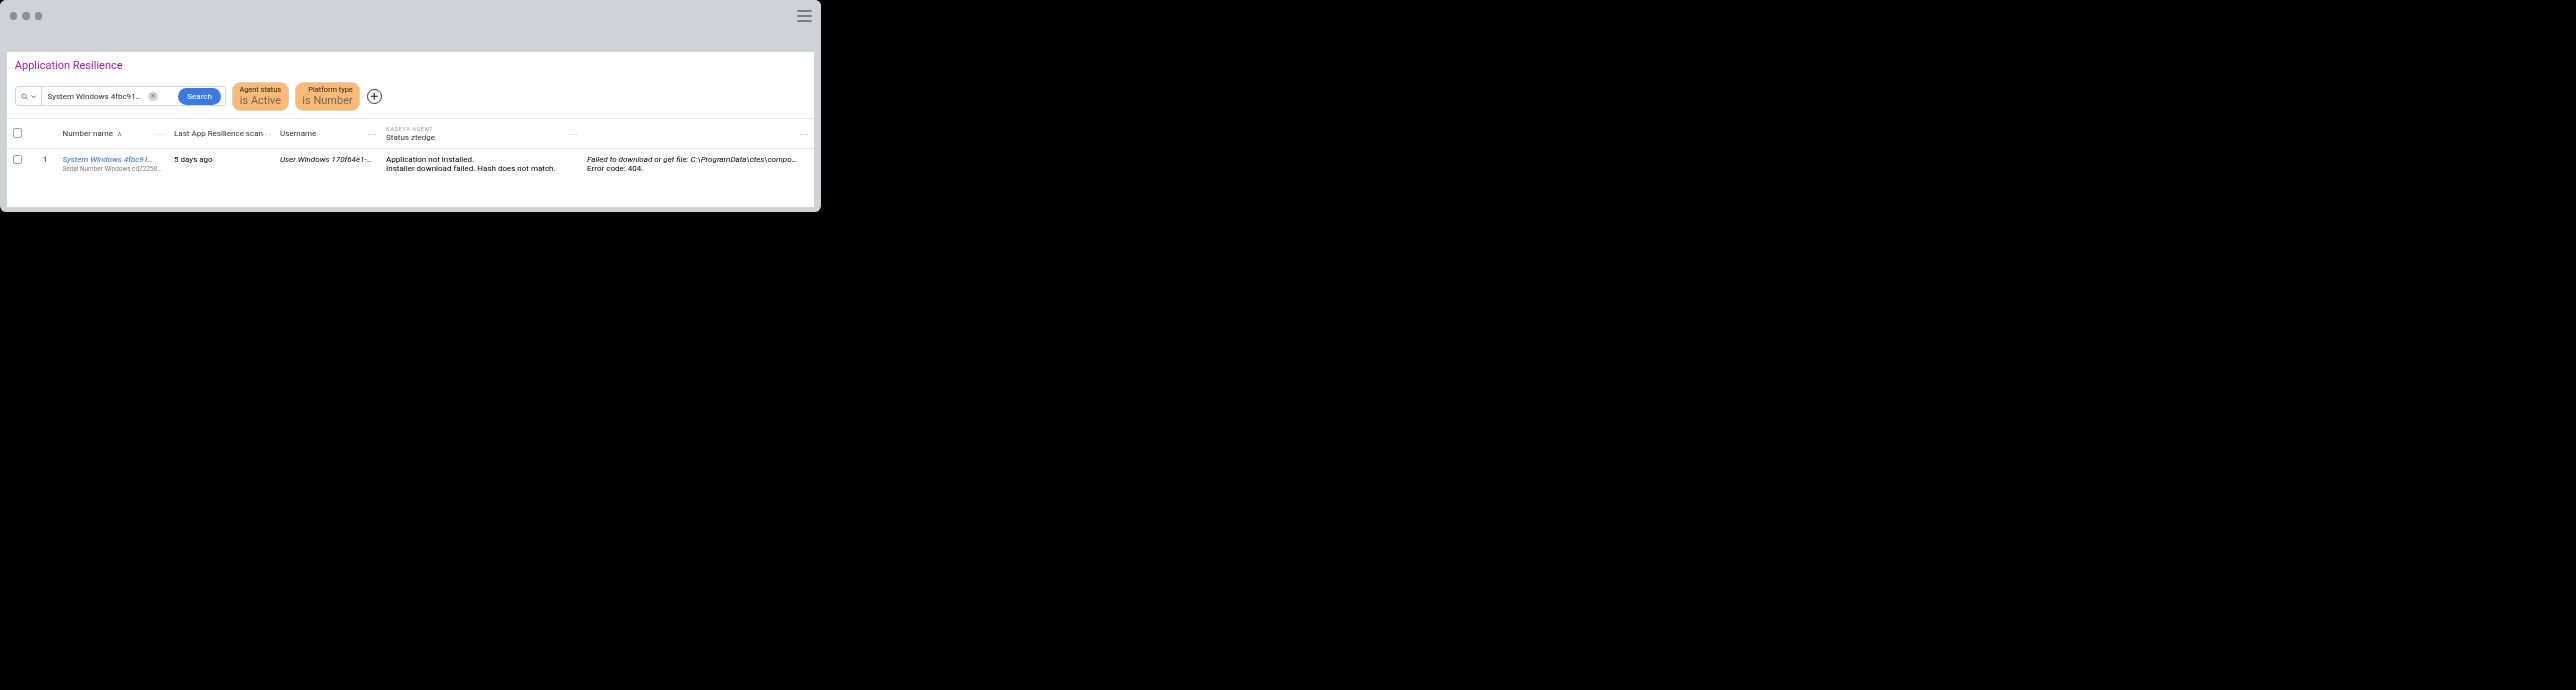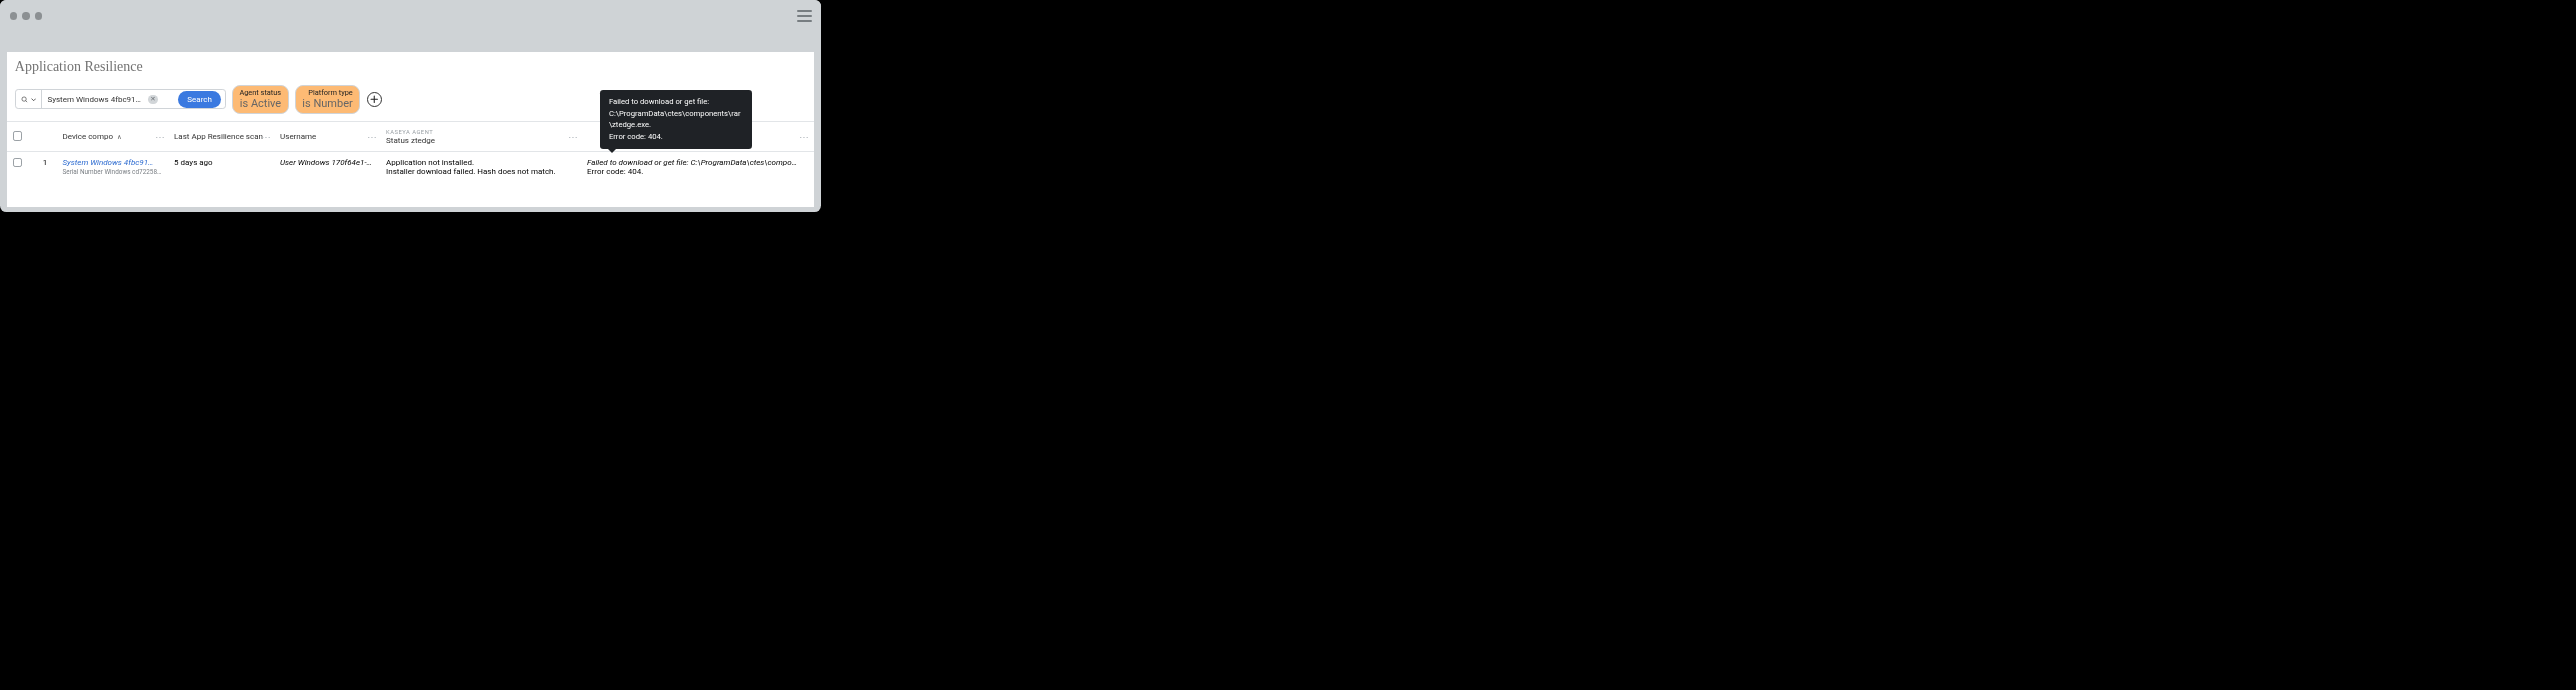--- a/index.html
+++ b/index.html
@@ -25,25 +25,24 @@
   .dot { width:7.4px; height:7.4px; border-radius:50%; background:#8c9093; }
   .hamburger { width:15px; height:11.7px; display:flex; flex-direction:column; justify-content:space-between; cursor:pointer; }
   .hamburger span { display:block; height:1.6px; background:#777d81; border-radius:1.1px; }
   
   .page {
     position:absolute;
     left:7.4px; right:7.4px; top:52px; bottom:5.3px;
     background:#fff;
   }
   .page h1 {
-    font-size:14px;
+    font-size:11px;
     font-weight:400;
-    color:#737373;
+    color:#a21caf;
     padding: 7.4px 7.4px 9.5px 7.4px;
-    font-family: Liberation Serif, serif;
   }
   .toolbar {
     display:flex;
     align-items:center;
     gap:6.4px;
     padding: 0 7.4px 7.4px 7.4px;
   }
   .search-wrap {
     display:flex;
     align-items:center;
@@ -230,21 +229,21 @@
           <col class="col-status">
           <col class="col-last">
       </colgroup>
       <thead>
         <tr>
           <th>
             <span class="checkbox"></span>
           </th>
           <th></th>
           <th>
-            <span>Device compo</span>
+            <span>Number name</span>
             <span class="sort-caret">∧</span>
             <span class="col-menu"></span>
           </th>
           <th>
             <span>Last App Resilience scan</span>
             <span class="col-menu"></span>
           </th>
           <th>
             <span>Username</span>
             <span class="col-menu"></span>
@@ -275,21 +274,16 @@
           <td class="cell-multi">Application not installed.
 Installer download failed. Hash does not match.</td>
           <td style="position:relative;">
             <span class="truncate">Failed to download or get file: C:\ProgramData\ctes\compo…</span>
             <span>Error code: 404.</span>
           </td>
         </tr>
       </tbody>
     </table>
 
-    <div class="tooltip" style="top:38px; left:593px;">
-      <div>Failed to download or get file:</div>
-      <div style="word-break:break-all;">C:\ProgramData\ctes\components\rar\ztedge.exe.</div>
-      <div>Error code: 404.</div>
-    </div>
 
   </div>
 </div>
 
 
 </body></html>

